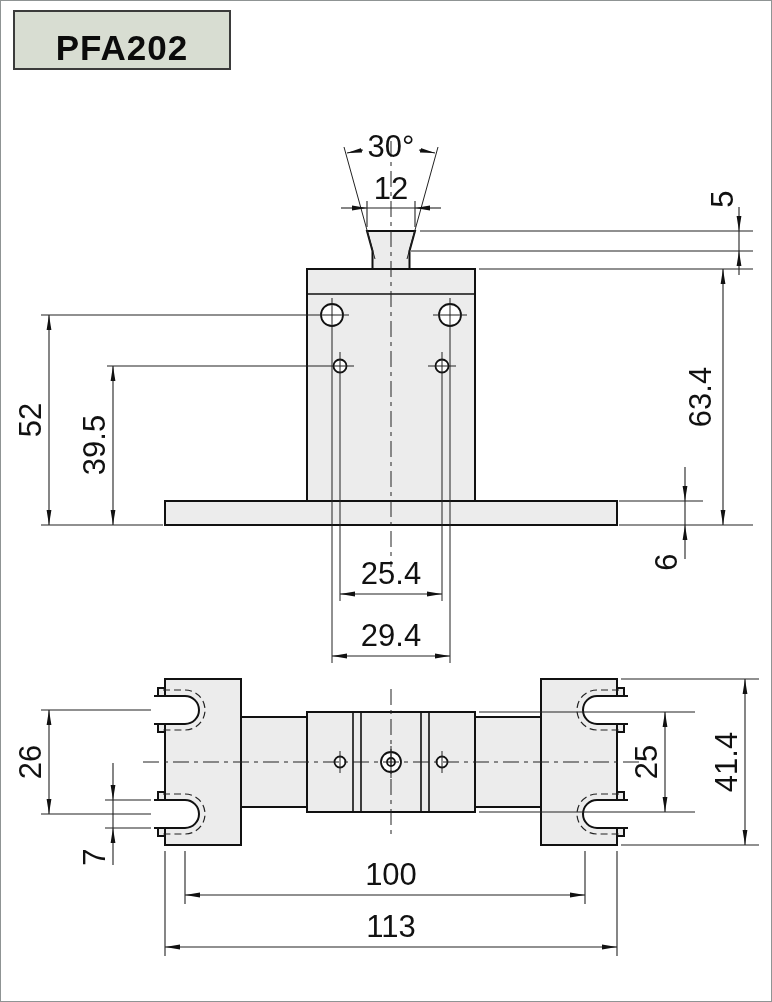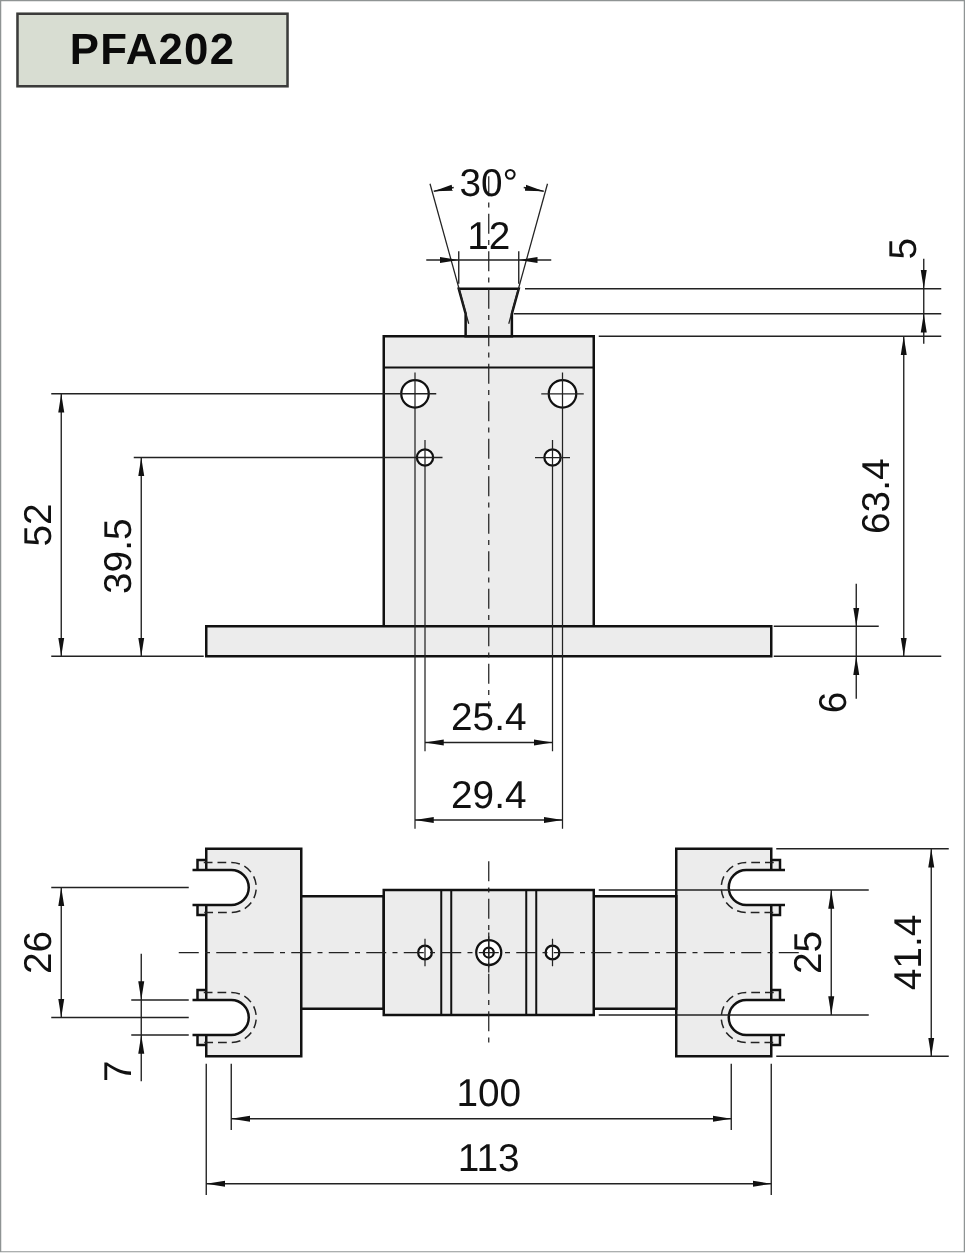--- a/index.html
+++ b/index.html
@@ -9,21 +9,21 @@
     border:1px solid #8f9494;
     background:#ffffff;
     font-family:"Liberation Sans", sans-serif;
     overflow:hidden;
   }
   .title-block {
     position:absolute; left:12px; top:9px;
     width:214px; height:56px;
     background:#d8ddd2;
     border:2px solid #3b3b3b;
-    display:flex; align-items:center; justify-content:center;
+    display:flex; align-items:flex-end; justify-content:center;
   }
   .title-block span {
     font-size:35px; font-weight:bold; color:#0b0b0b; letter-spacing:1px;
   }
   svg { position:absolute; left:0; top:0; }
   .part   { fill:#ececec; stroke:#111; stroke-width:2; }
   .slot   { fill:#ffffff; stroke:#111; stroke-width:2; }
   .hole   { fill:#ffffff; stroke:#111; stroke-width:1.8; }
   .edge   { stroke:#111; stroke-width:1.6; fill:none; }
   .thin   { stroke:#222; stroke-width:1; fill:none; }

